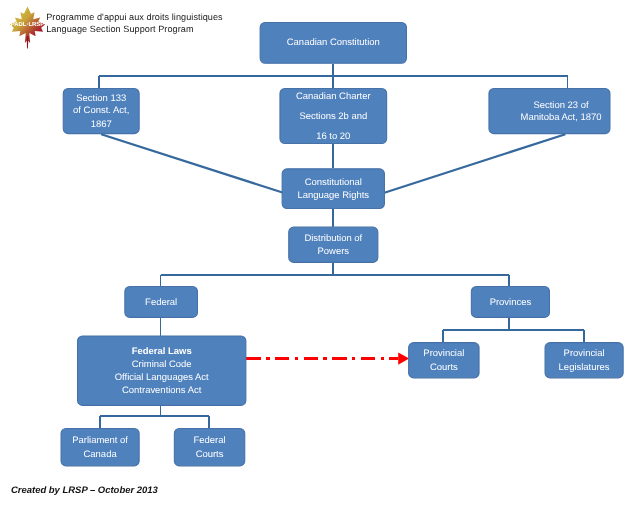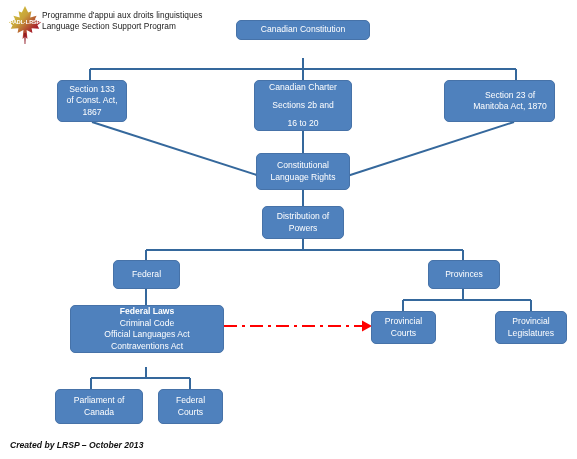--- a/index.html
+++ b/index.html
@@ -153,21 +153,21 @@
       <path d="M91,378 L91,389"></path>
       <path d="M190,378 L190,389"></path>
     </g>
 
     <g>
       <line x1="224" y1="326" x2="362" y2="326" stroke="#ff0000" stroke-width="2.4" stroke-dasharray="13 5 3 5" shape-rendering="crispEdges"></line>
       <polygon points="362,320.5 372,326 362,331.5" fill="#ff0000"></polygon>
     </g>
   </svg>
 
-  <div class="node" style="left:236px; top:20px; width:134px; height:20px;">
+  <div class="node" style="left:236px; top:20px; width:134px; height:38px;">
     <span class="ln">Canadian Constitution</span>
   </div>
 
   <div class="node" style="left:57px; top:80px; width:70px; height:42px;">
     <span class="ln">Section 133</span>
     <span class="ln">of Const. Act,</span>
     <span class="ln">1867</span>
   </div>
 
   <div class="node" style="left:254px; top:80px; width:98px; height:51px;justify-content:space-between;">
@@ -192,38 +192,38 @@
   </div>
 
   <div class="node" style="left:113px; top:260px; width:67px; height:29px;">
     <span class="ln">Federal</span>
   </div>
 
   <div class="node" style="left:428px; top:260px; width:72px; height:29px;">
     <span class="ln">Provinces</span>
   </div>
 
-  <div class="node" style="left:70px; top:305px; width:154px; height:48px;">
+  <div class="node" style="left:70px; top:305px; width:154px; height:64px;">
     <span class="ln bold">Federal Laws</span>
     <span class="ln">Criminal Code</span>
     <span class="ln">Official Languages Act</span>
     <span class="ln">Contraventions Act</span>
   </div>
 
   <div class="node" style="left:371px; top:311px; width:65px; height:33px;">
     <span class="ln">Provincial</span>
     <span class="ln">Courts</span>
   </div>
 
   <div class="node" style="left:495px; top:311px; width:72px; height:33px;">
     <span class="ln">Provincial</span>
     <span class="ln">Legislatures</span>
   </div>
 
-  <div class="node" style="left:55px; top:389px; width:88px; height:35px;">
+  <div class="node" style="left:55px; top:389px; width:72px; height:35px;">
     <span class="ln">Parliament of</span>
     <span class="ln">Canada</span>
   </div>
 
   <div class="node" style="left:158px; top:389px; width:65px; height:35px;">
     <span class="ln">Federal</span>
     <span class="ln">Courts</span>
   </div>
 
   <div id="footer">Created by LRSP – October 2013</div>

